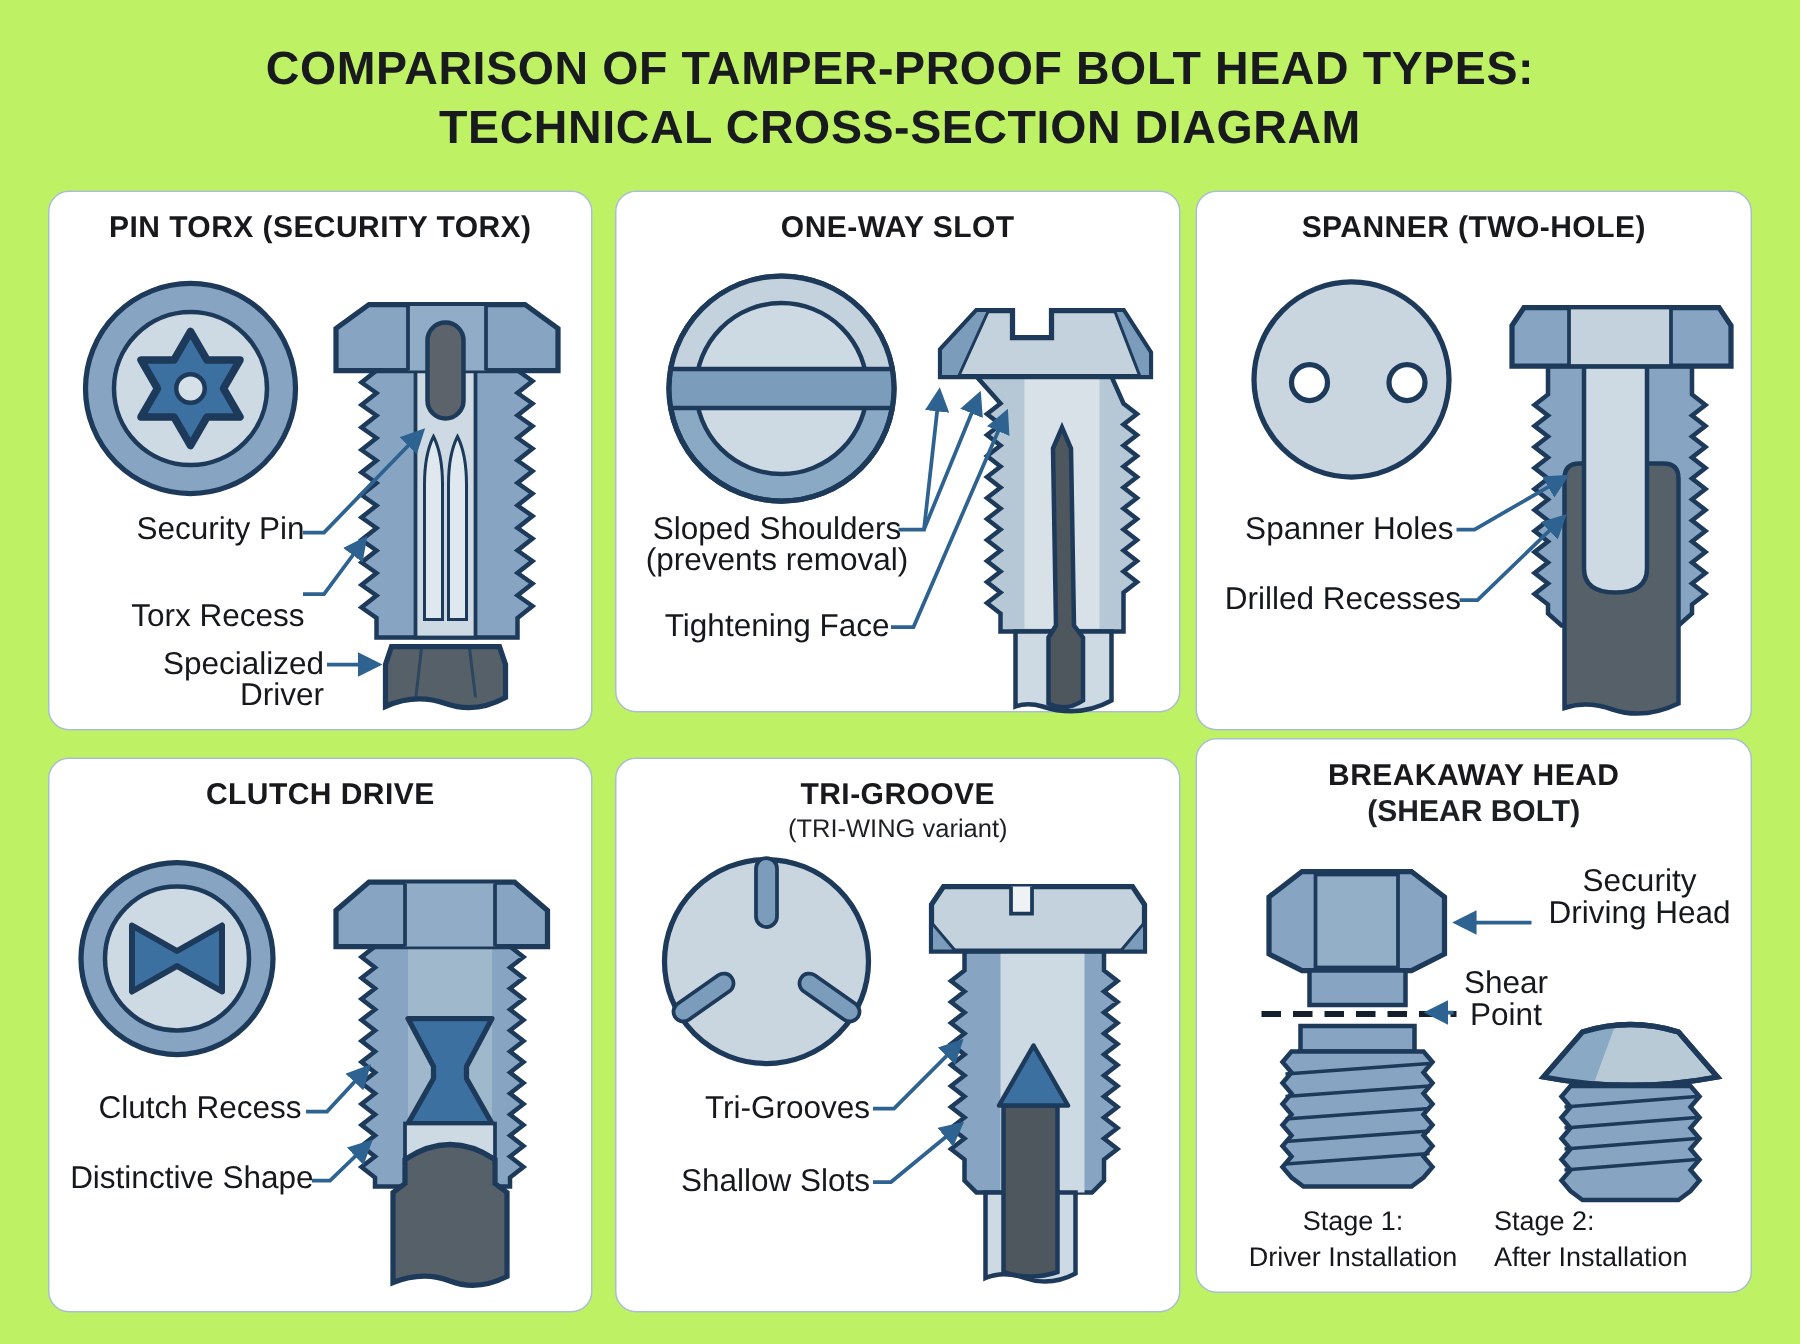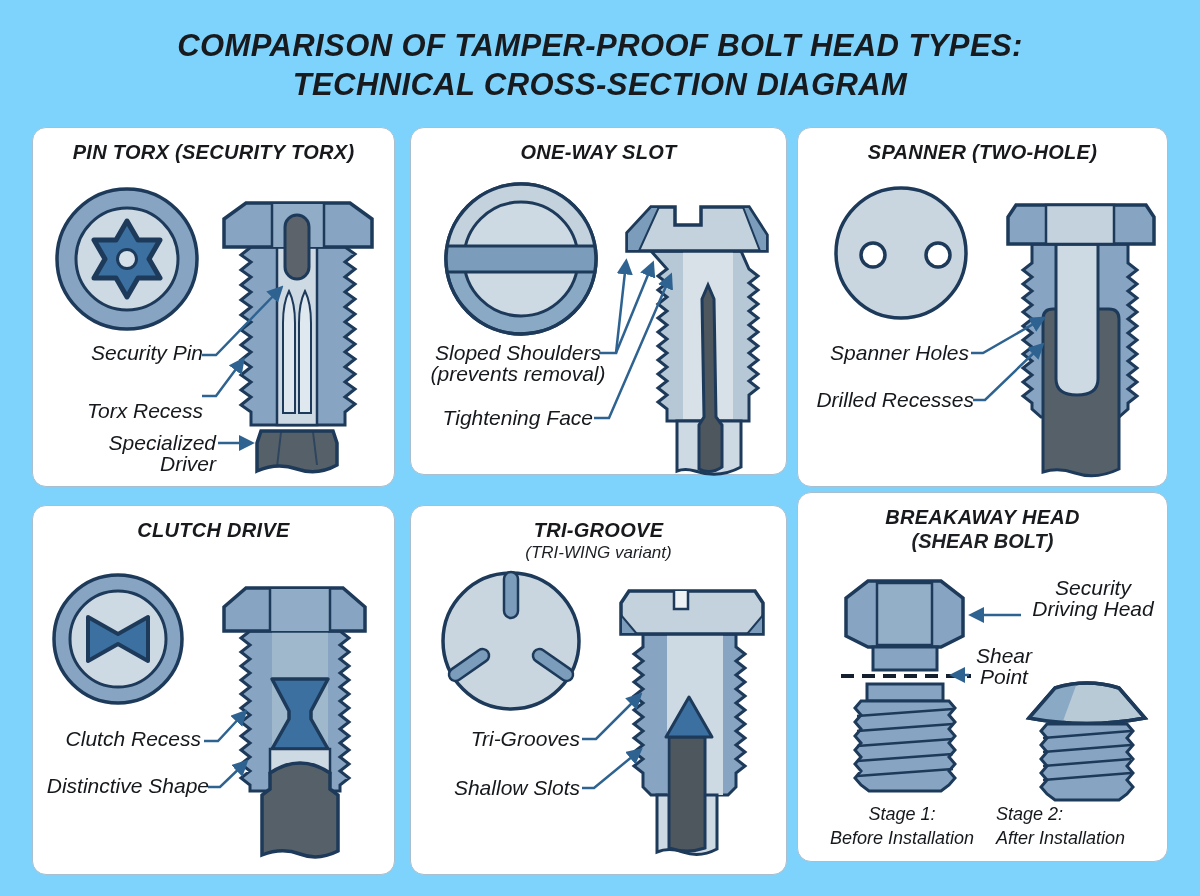--- a/index.html
+++ b/index.html
@@ -1,17 +1,17 @@
 <!DOCTYPE html>
 <html><head>
 <meta charset="utf-8">
 <style>
   html,body{margin:0;padding:0;background:#ffffff;}
-  .page{position:relative;width:1200px;height:896px;background:#7dd3fc;overflow:hidden;
-        font-family:"Liberation Sans","DejaVu Sans",sans-serif;color:#15181c;font-style:italic;}
+  .page{position:relative;width:1200px;height:896px;background:#bef264;overflow:hidden;
+        font-family:"Liberation Sans","DejaVu Sans",sans-serif;color:#15181c;}
   .main-title{position:absolute;top:26px;left:0;right:0;text-align:center;
         font-size:31px;line-height:39px;font-weight:800;letter-spacing:.4px;color:#181a1d;}
   .panel{position:absolute;background:#ffffff;border:1.6px solid #a9bfd0;border-radius:14px;box-sizing:border-box;}
   .panel h2{margin:0;padding-top:13px;text-align:center;font-size:20px;font-weight:800;letter-spacing:.3px;color:#17191c;}
   .panel .subtitle{margin:0;text-align:center;font-size:17px;font-weight:400;color:#1c1f23;line-height:22px;}
   .panel .subtitle.bold{font-weight:800;font-size:20px;line-height:25px;}
   .art{position:absolute;left:50%;transform:translateX(-50%);top:45px;}
   .lbl{position:absolute;font-size:21px;line-height:21px;font-weight:500;color:#15181c;}
   .lbl span{display:block;}
   .stage{font-size:18px;line-height:24px;}
@@ -238,21 +238,21 @@
     <div class="lbl" style="left:226px;top:84px;width:138px;text-align:center;">
       <span>Security</span>
       <span>Driving Head</span>
     </div>
     <div class="lbl" style="left:170px;top:152px;width:72px;text-align:center;">
       <span>Shear</span>
       <span>Point</span>
     </div>
     <div class="lbl stage" style="left:10px;top:309px;width:188px;text-align:center;">
       <span>Stage 1:</span>
-      <span>Before Installation</span>
+      <span>Driver Installation</span>
     </div>
     <div class="lbl stage" style="left:198px;top:309px;width:170px;text-align:left;">
       <span>Stage 2:</span>
       <span>After Installation</span>
     </div>
   </section>
 
 </div>
 
 </body></html>

